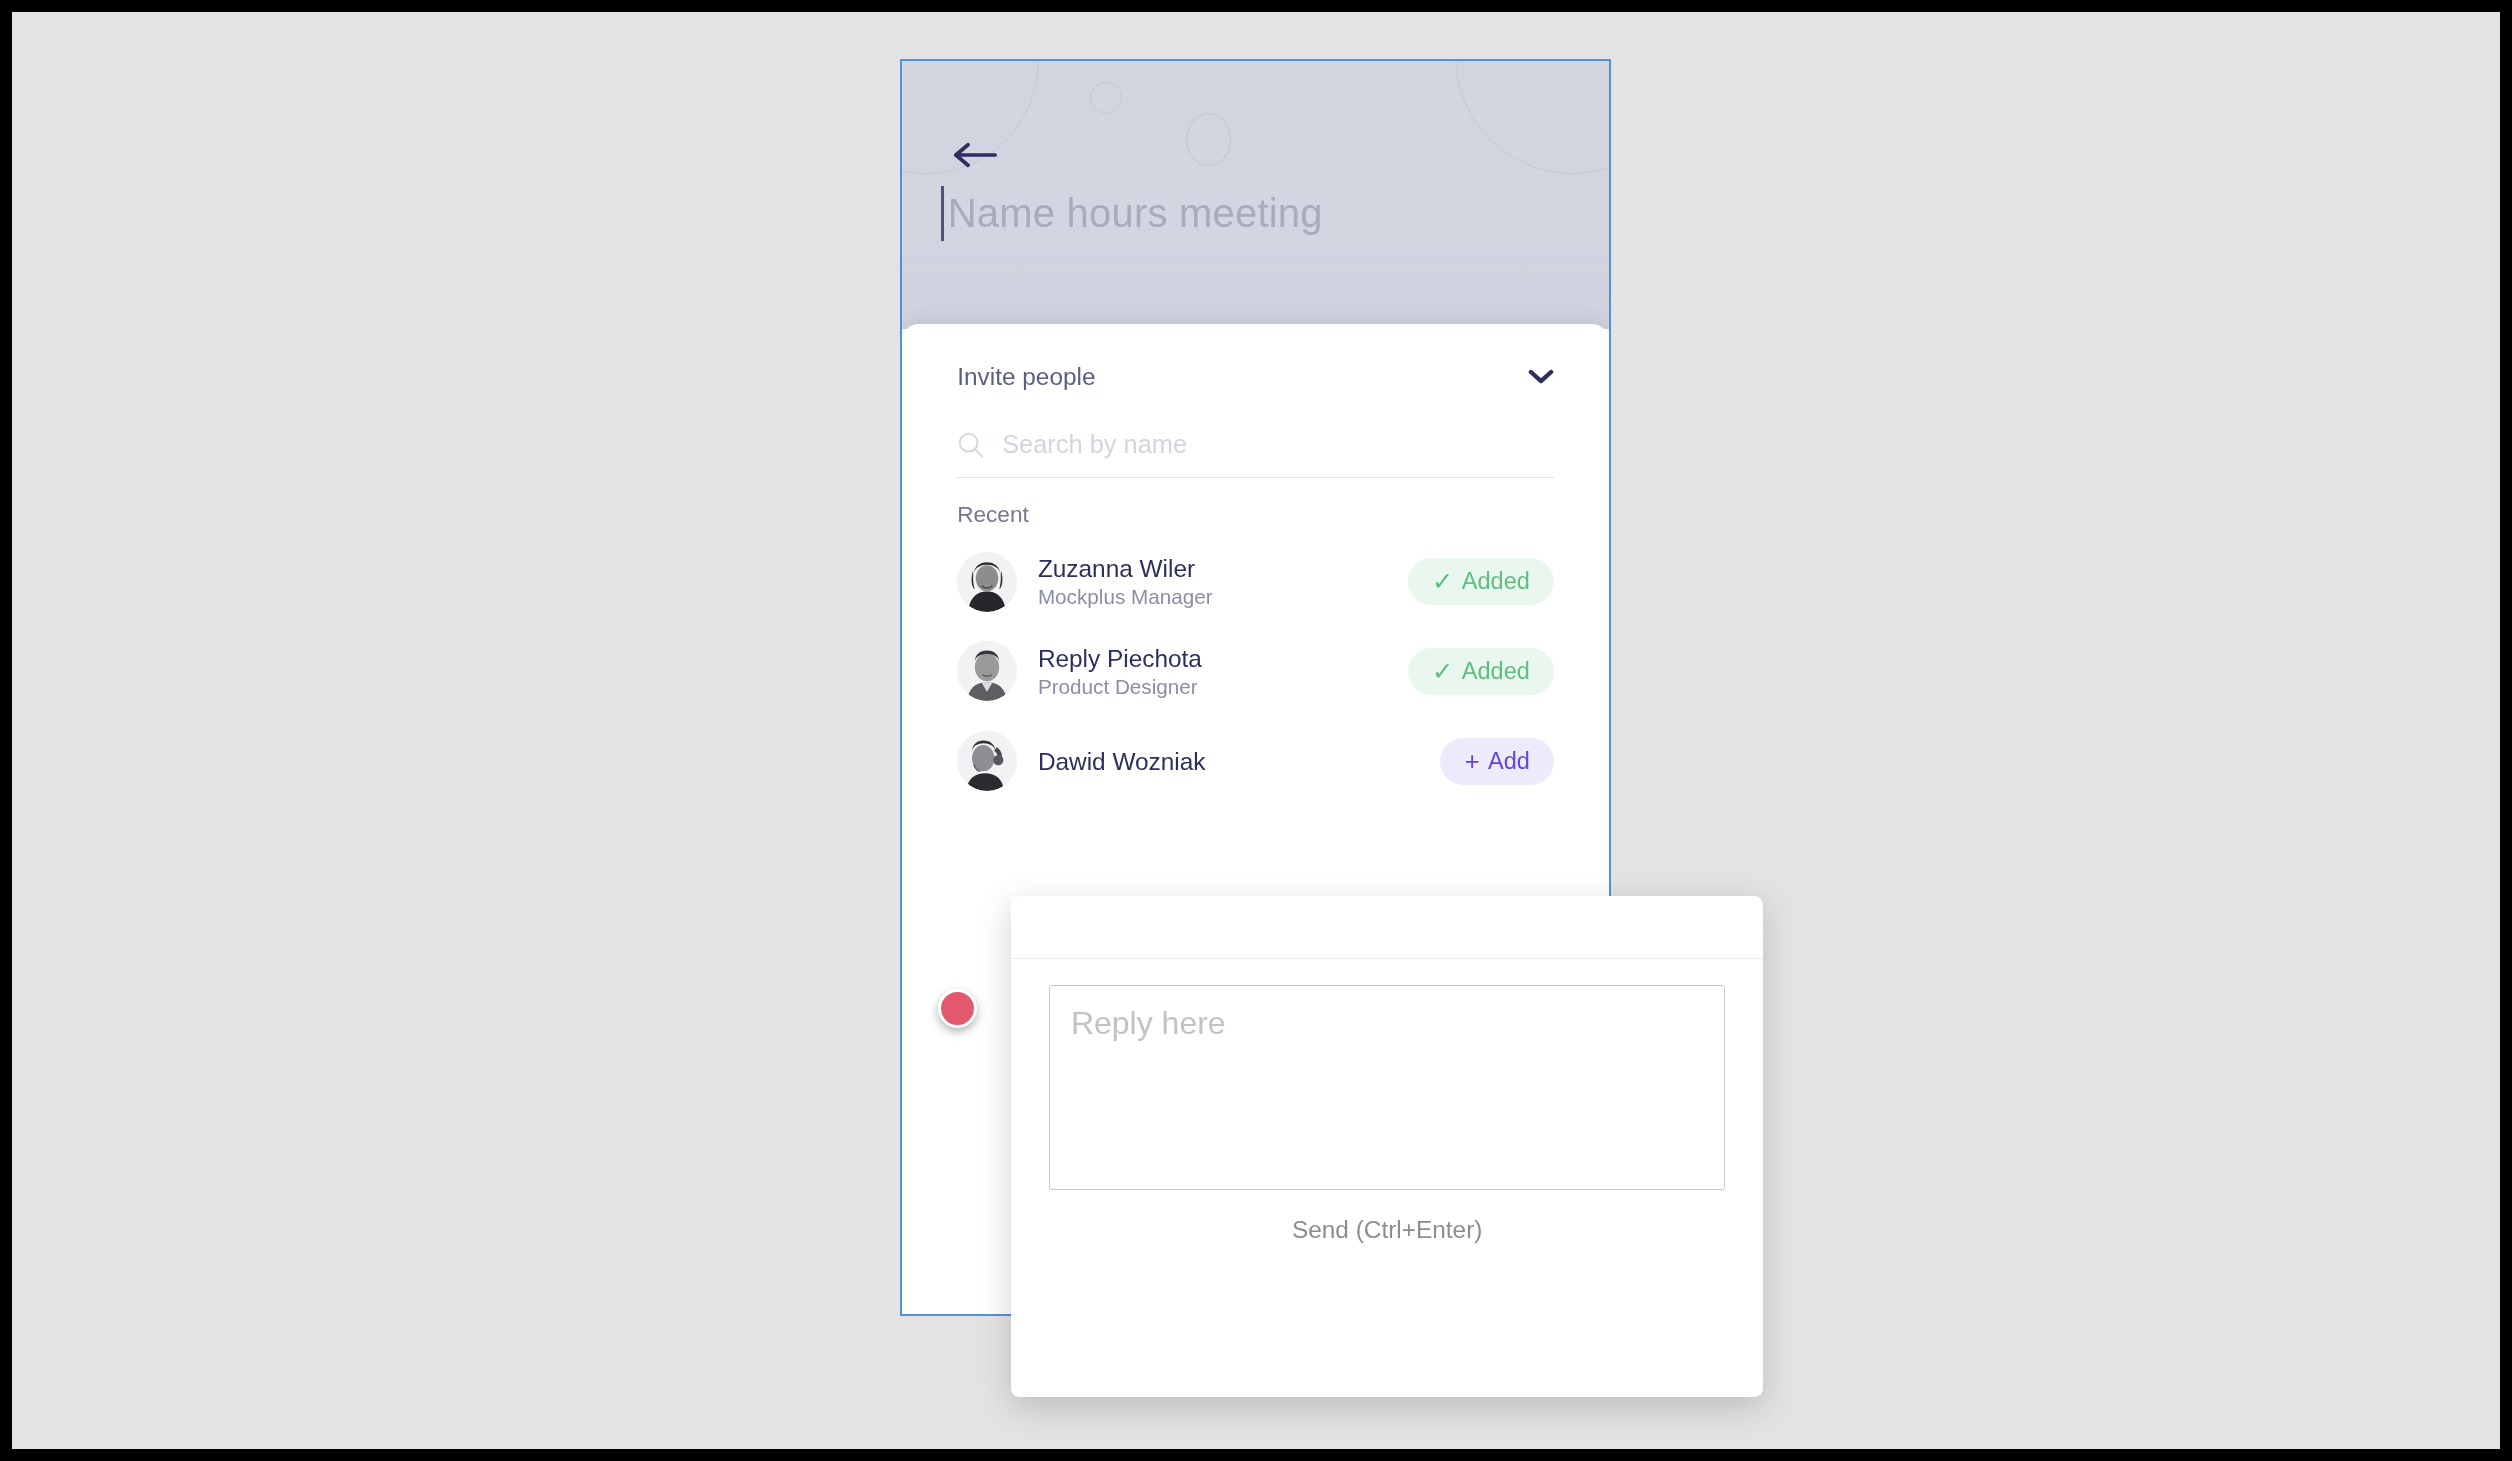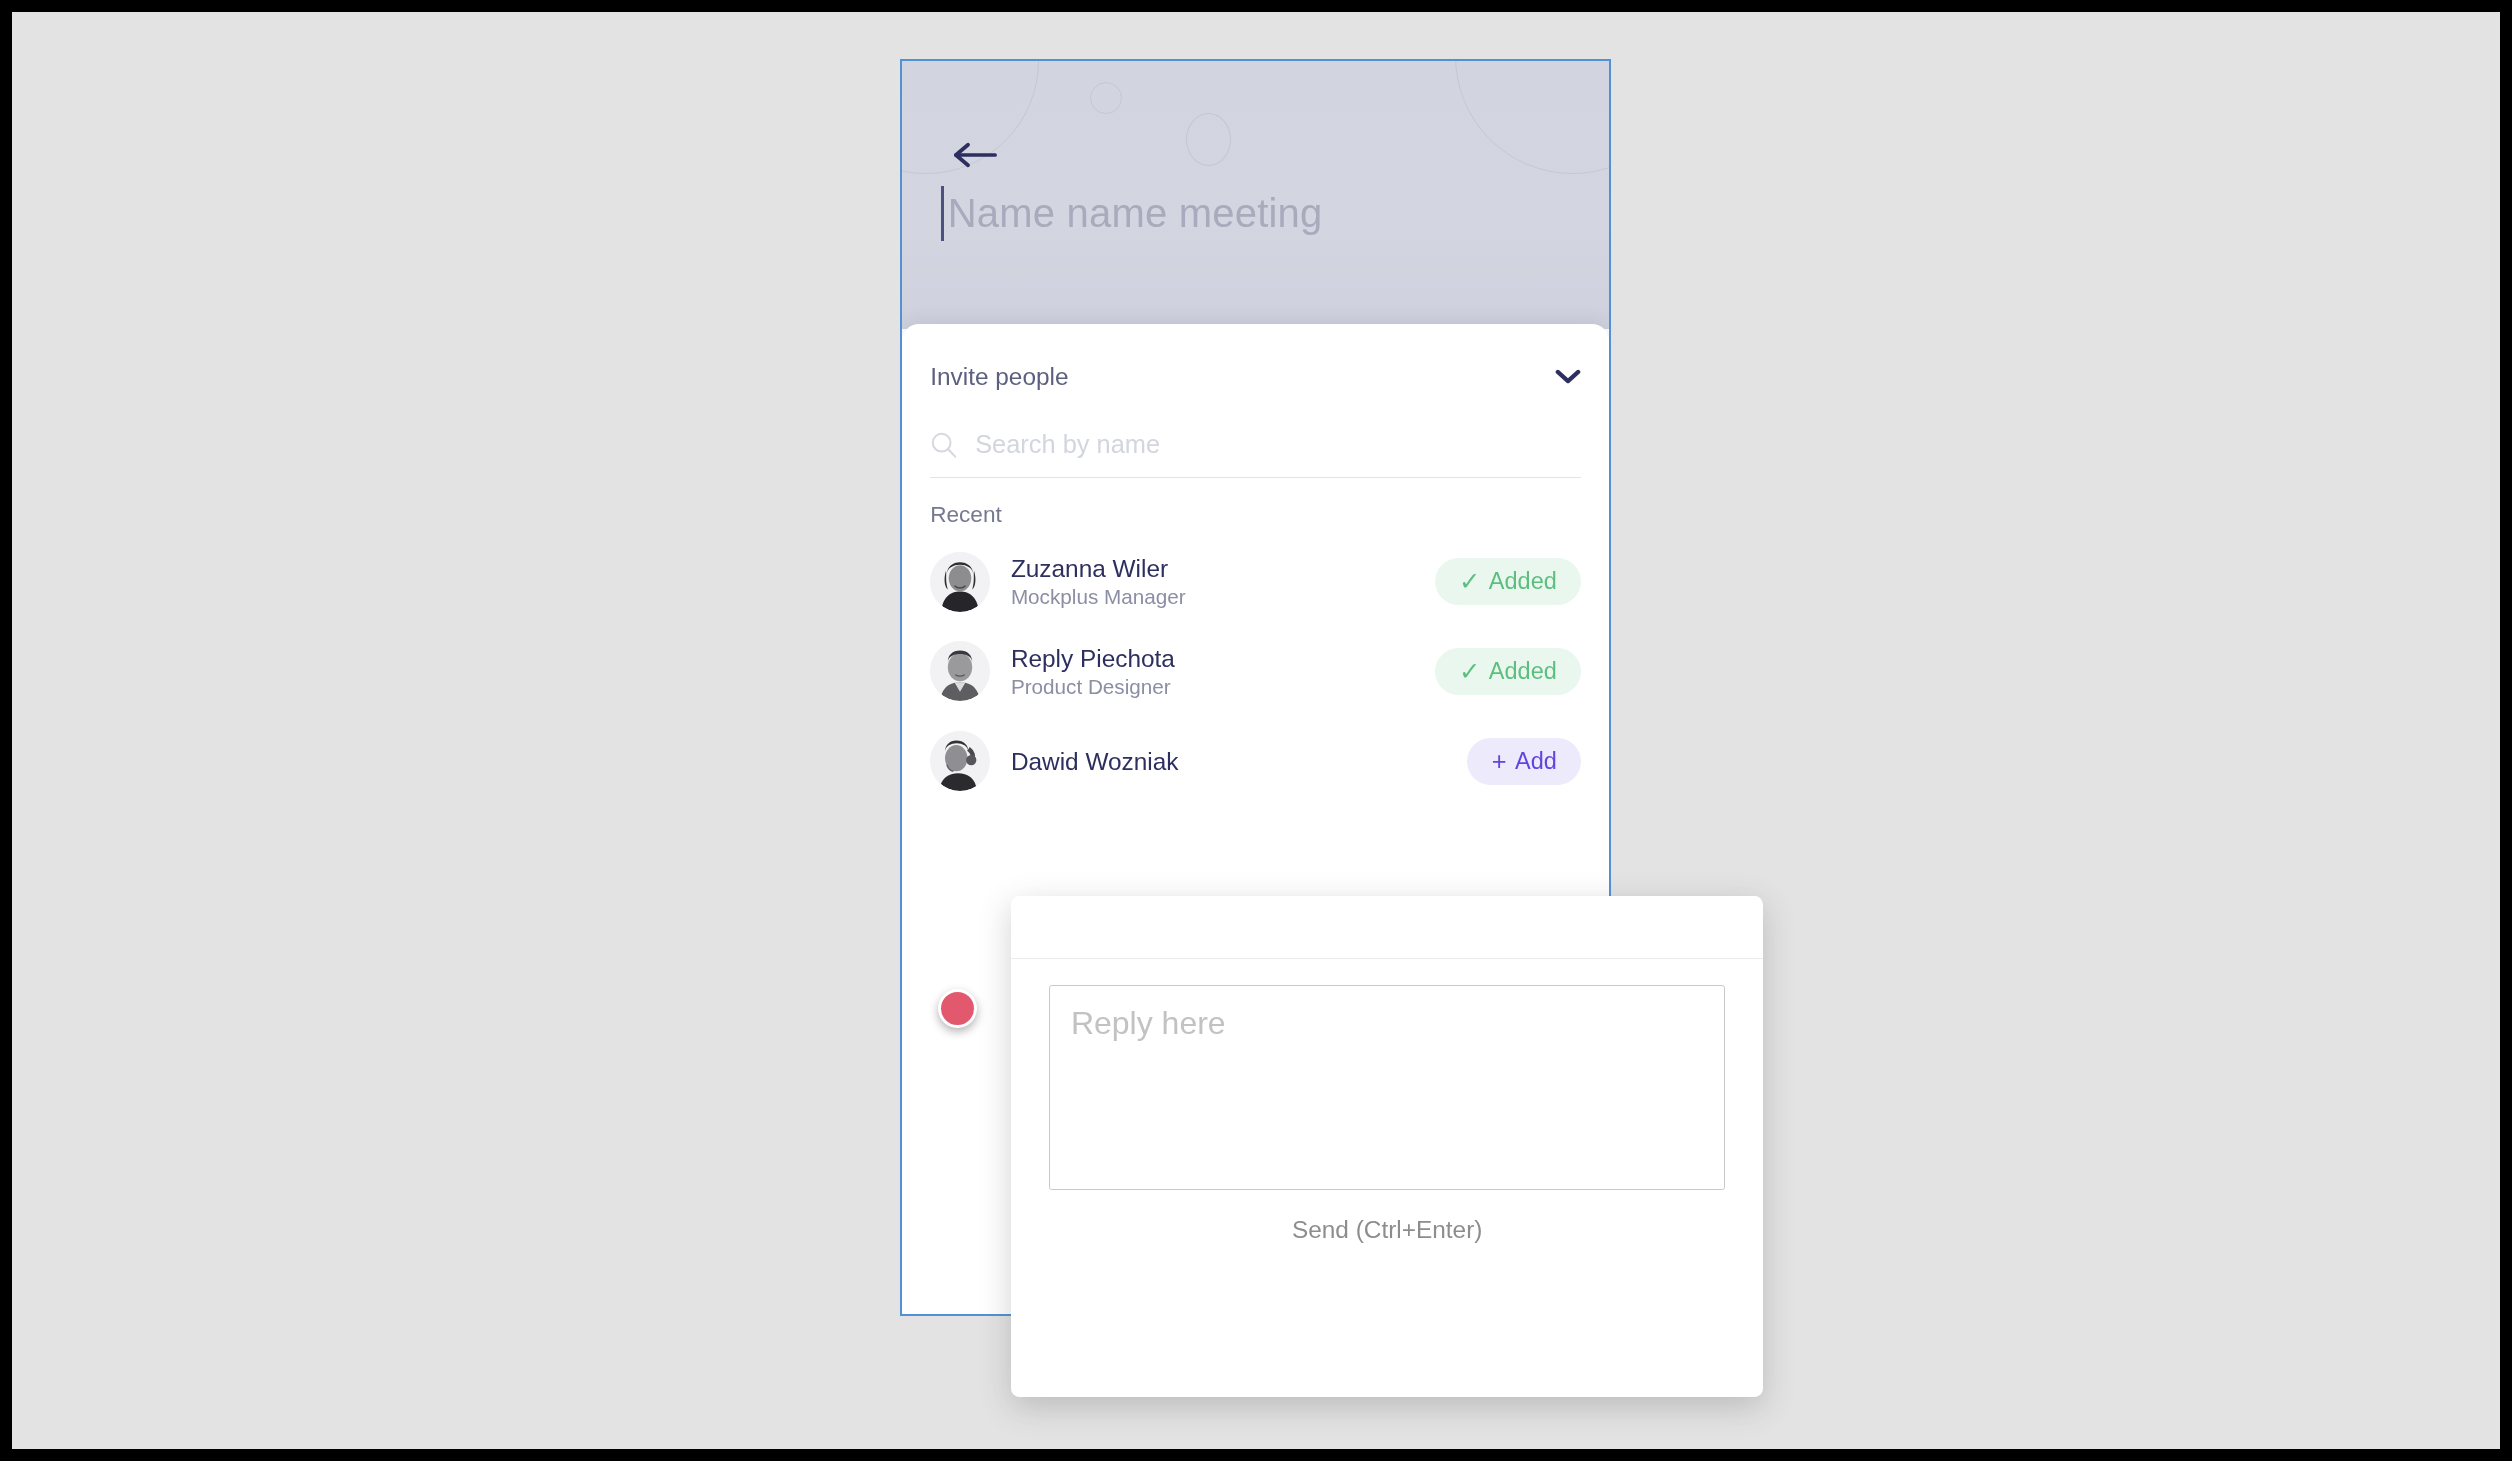--- a/index.html
+++ b/index.html
@@ -56,21 +56,21 @@
     letter-spacing:0.2px;
   }
 
   
   #sheet {
     position:absolute; left:0; top:263px;
     width:100%; height:997px;
     background:#fff;
     border-radius:17px 17px 0 0;
     box-shadow:0 -3.8px 17px rgba(70,70,90,.10);
-    padding:0 28px;
+    padding:0 55px;
   }
   #invite-row {
     display:flex; align-items:center; justify-content:space-between;
     height:88px; padding-top:17px;
   }
   #invite-label { font-size:24.4px; color:#5c5f7e; }
   #chevron { width:26px; height:17px; cursor:pointer; }
 
   #search-row {
     display:flex; align-items:center; gap:17px;
@@ -164,21 +164,21 @@
 
       <div id="back-arrow">
         <svg viewBox="0 0 48 30" width="45" height="28">
           <path d="M3 15 H45" stroke="#2d2f5e" stroke-width="4" stroke-linecap="round" fill="none"></path>
           <path d="M16 4 L3 15 L16 26" stroke="#2d2f5e" stroke-width="4" stroke-linecap="round" stroke-linejoin="round" fill="none"></path>
         </svg>
       </div>
 
       <div id="meeting-title-wrap">
         <div id="caret"></div>
-        <div id="meeting-title">Name name meeting</div>
+        <div id="meeting-title">Name hours meeting</div>
       </div>
     </div>
 
     <div id="sheet">
 
       <div id="invite-row">
         <div id="invite-label">Invite people</div>
         <div id="chevron">
           <svg viewBox="0 0 28 18" width="26" height="17">
             <path d="M3 4 L14 14 L25 4" stroke="#2d2f5e" stroke-width="4.5" stroke-linecap="round" stroke-linejoin="round" fill="none"></path>

